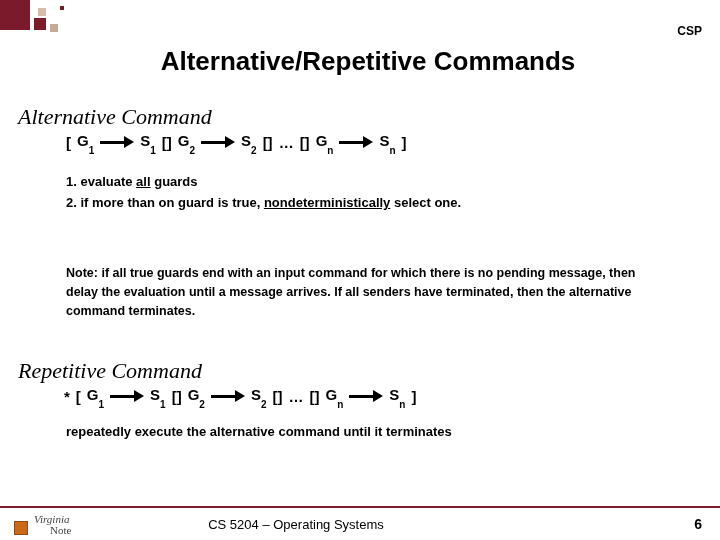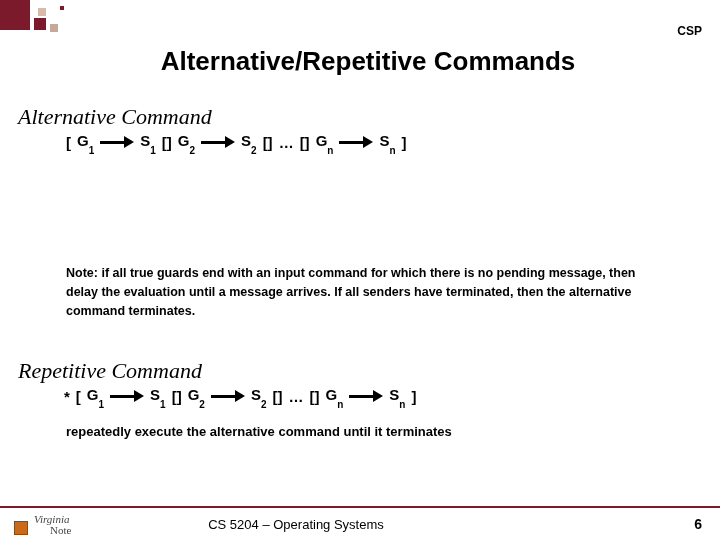--- a/index.html
+++ b/index.html
@@ -126,20 +126,22 @@
   <span>[]</span>
   <span>…</span>
   <span>[]</span>
   <span><span>G</span><span class="sub">n</span></span>
   <span class="arrow"></span>
   <span><span>S</span><span class="sub">n</span></span>
   <span>]</span>
 </div>
 
 <div class="rules">
+  <div><span>1. evaluate </span><span class="ul">all</span><span> guards</span></div>
+  <div><span>2. if more than on guard is true, </span><span class="ul">nondeterministically</span><span> select one.</span></div>
 </div>
 
 <div class="note">Note: if all true guards end with an input command for which there is no pending message, then delay the evaluation until a message arrives. If all senders have terminated, then the alternative command terminates.</div>
 
 <div class="section-h rep-h">Repetitive Command</div>
 
 <div class="syntax-line syntax-rep">
   <span>*</span>
   <span>[ </span>
   <span><span>G</span><span class="sub">1</span></span>

